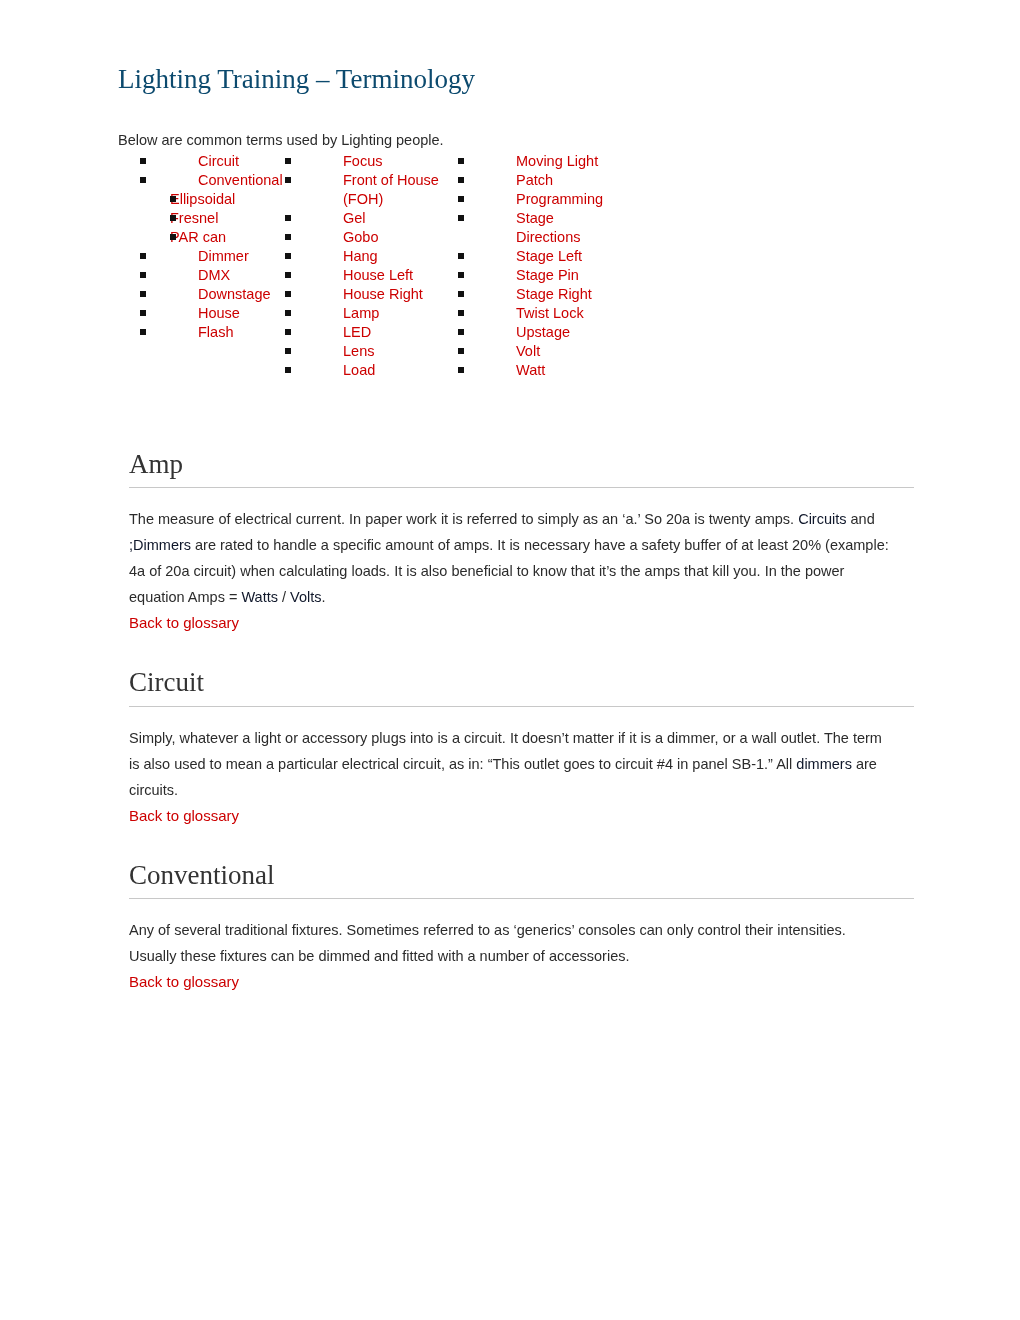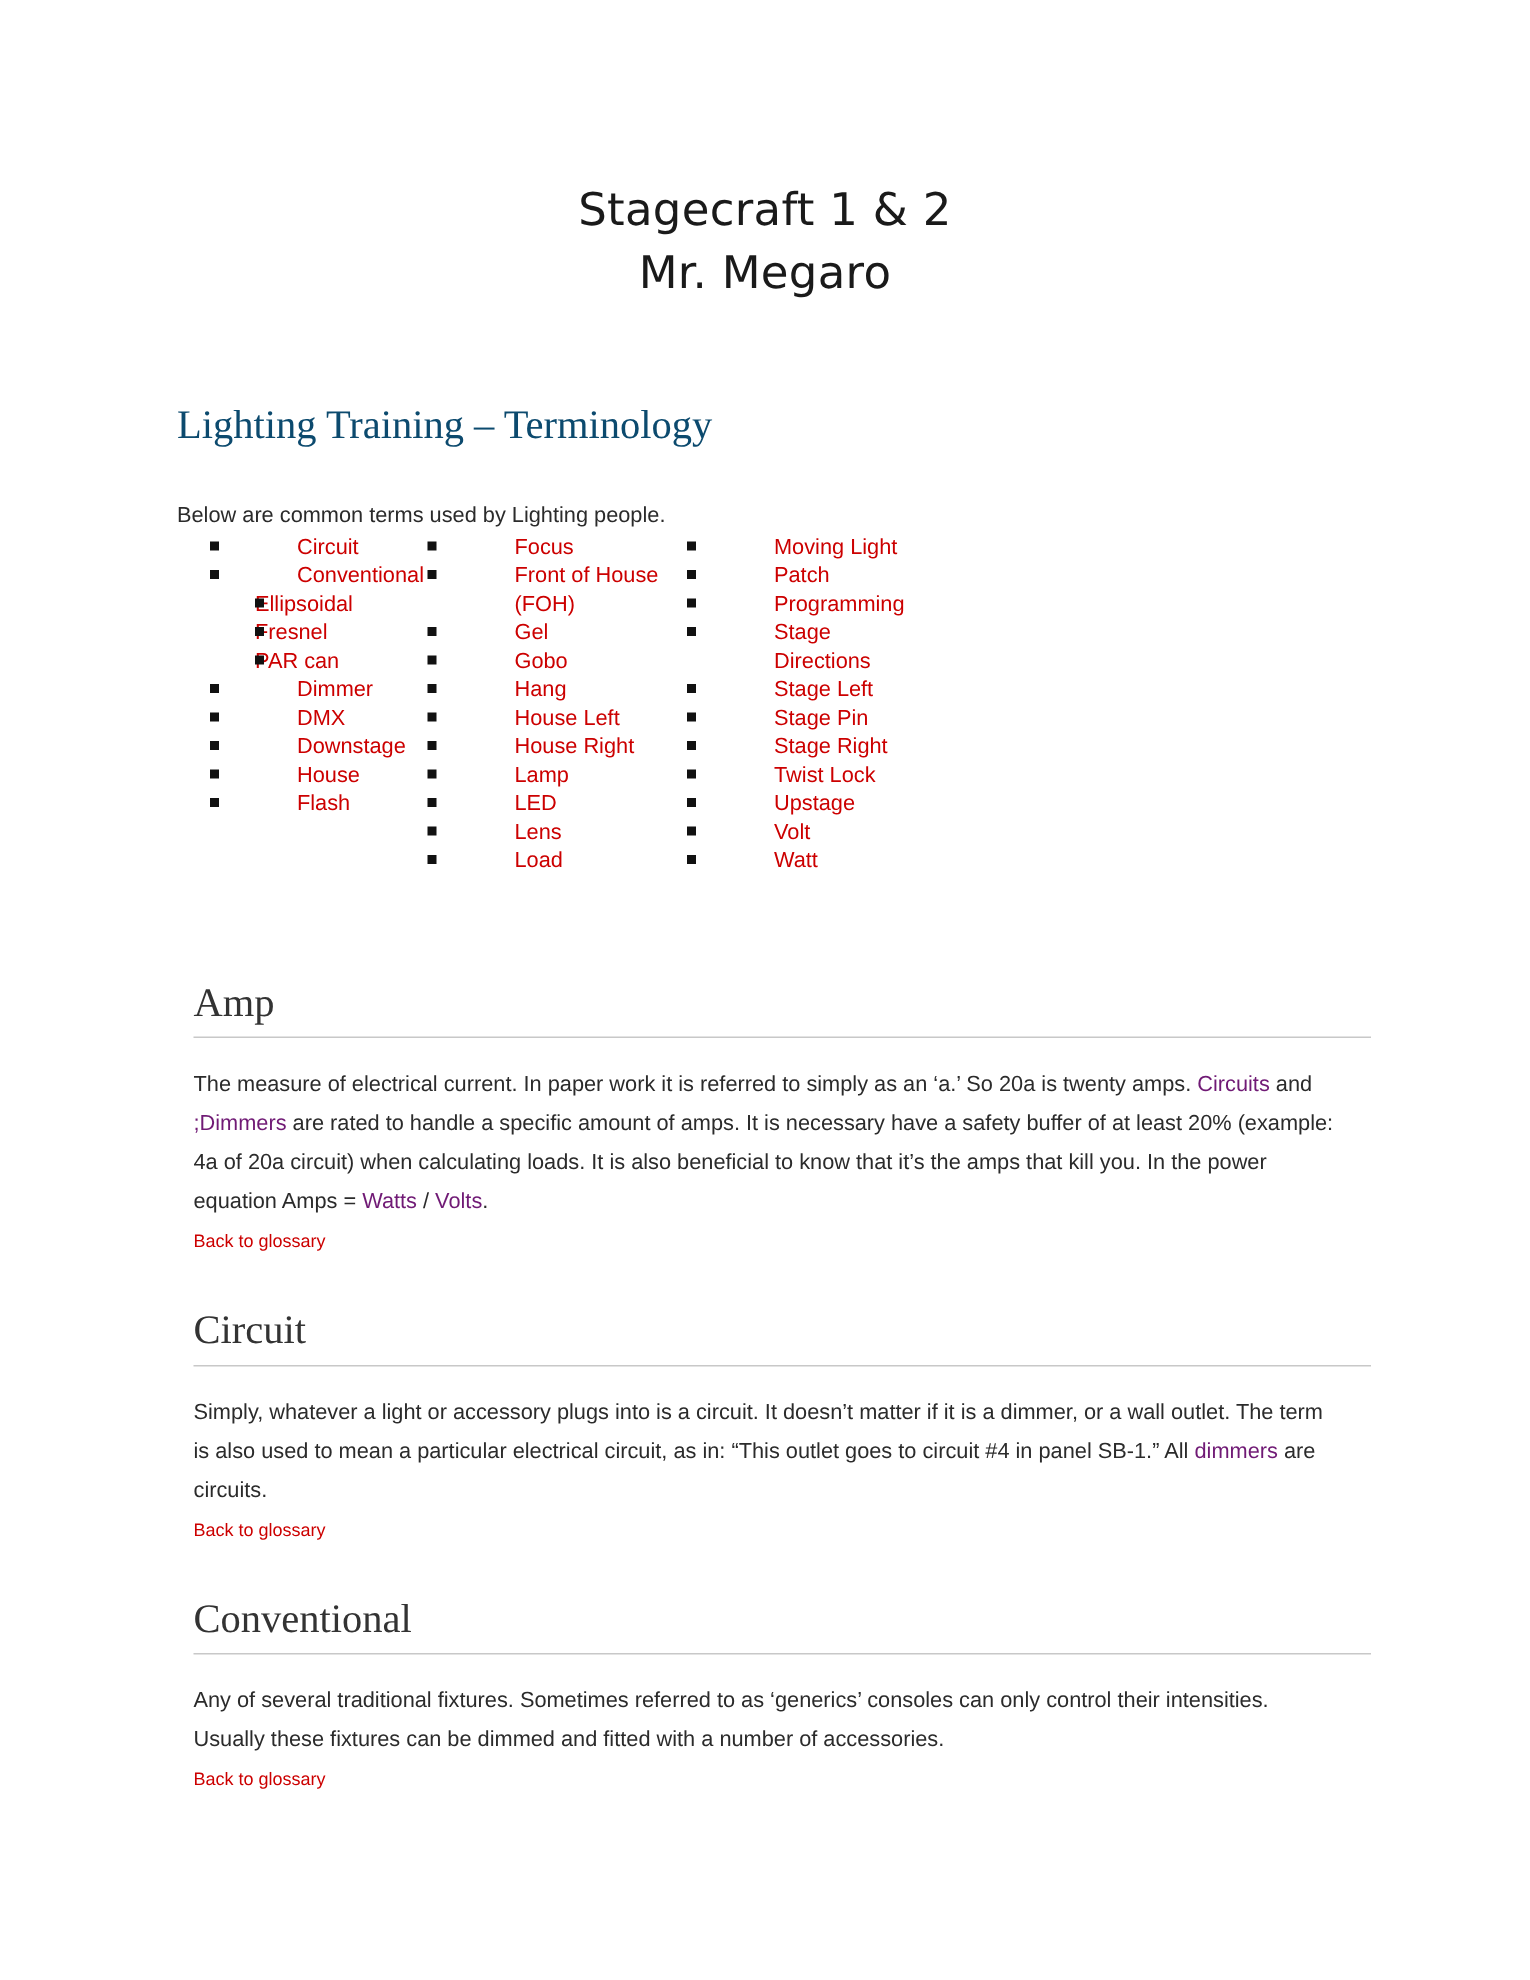--- a/index.html
+++ b/index.html
@@ -71,21 +71,21 @@
   
   .body-text {
     font-size: 14.5px;
     line-height: 26px;
     color: #2b2b2b;
     margin: 0;
     max-width: 790px;
   }
   .red { color: #cc0000; }
   a.red-link {
-    color: #701a75;
+    color: #0f172a;
     text-decoration: none;
   }
 
   
   .intro-line {
     font-size: 14.5px;
     line-height: 20px;
     color: #2b2b2b;
     margin: 0;
   }
@@ -145,36 +145,32 @@
     text-align: left;
   }
   .sublist .gitem .gtext {
     display: inline;
   }
 
   
   .term-block { margin: 11px; }
   .term-body { margin-top: 18px; }
   .back-link {
-    font-size: 12px;
+    font-size: 15px;
     line-height: 26px;
     color: #cc0000;
     text-decoration: none;
     display: inline-block;
   }
 </style>
 </head>
 <body>
 
 <div class="page">
 
-  <div class="doc-title">
-    <div class="line">Stagecraft 1 &amp; 2</div>
-    <div class="line">Mr. Megaro</div>
-  </div>
 
   <h1 class="h1-serif lighting-heading">Lighting Training – Terminology</h1>
 
   <div style="height:33px"></div>
   <p class="intro-line">Below are common terms used by Lighting people.</p>
 
   <div class="glossary">
     <div class="gcol gcol-1" id="gcol1">
         <div class="gitem"><span class="bullet"><i></i></span><span class="gtext">Circuit</span></div>
         <div class="gitem"><span class="bullet"><i></i></span><span class="gtext">Conventional</span></div>

